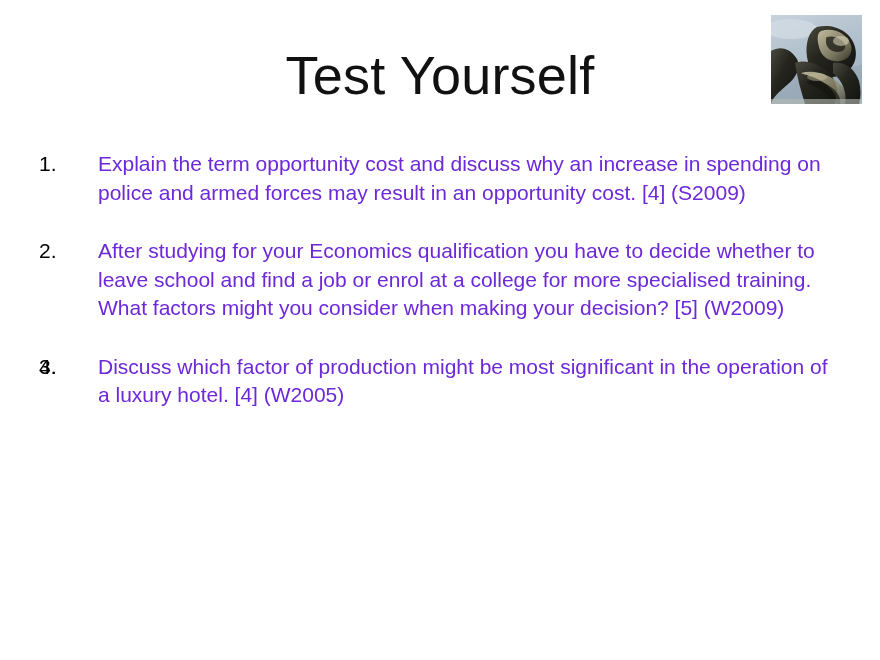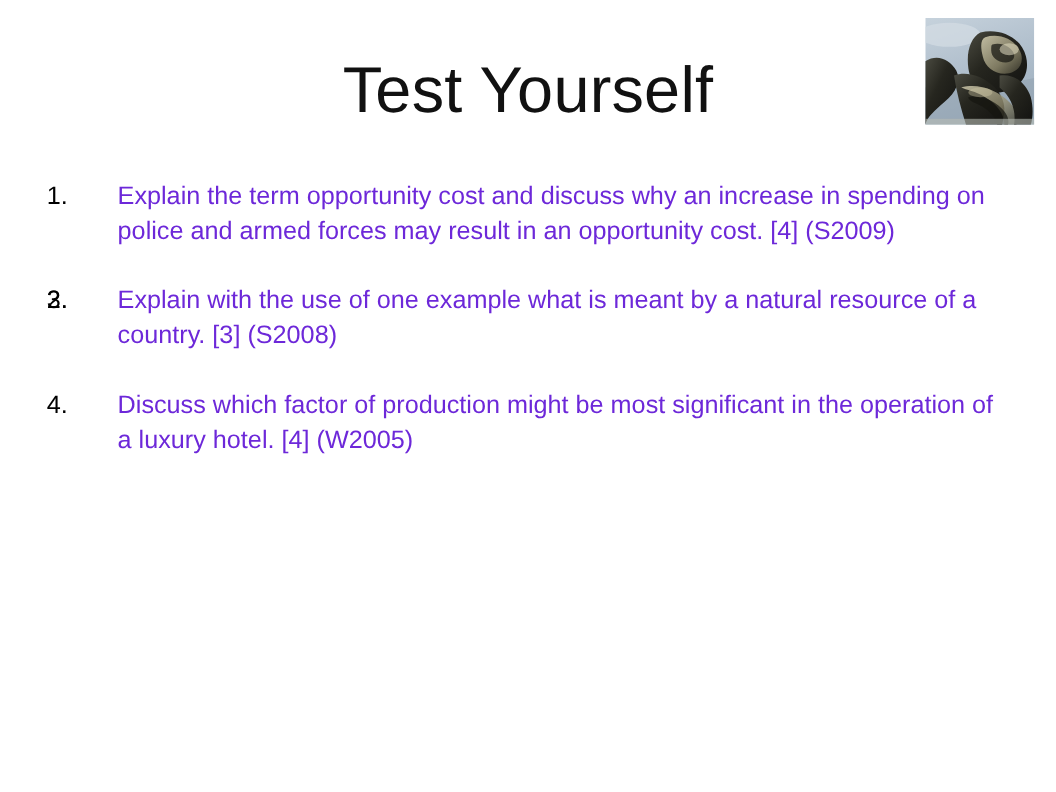--- a/index.html
+++ b/index.html
@@ -134,25 +134,25 @@
 
   <div class="question-list">
 
     <div class="question-item">
       <span class="question-number">1.</span>
       <span class="question-text">Explain the term opportunity cost and discuss why an increase in spending on police and armed forces may result in an opportunity cost. [4] (S2009)</span>
     </div>
 
     <div class="question-item">
       <span class="question-number">2.</span>
+      <span class="question-text">After studying for your Economics qualification you have to decide whether to leave school and find a job or enrol at a college for more specialised training. What factors might you consider when making your decision? [5] (W2009)</span>
     </div>
 
     <div class="question-item">
       <span class="question-number">3.</span>
-      <span class="question-text">Explain with the use of one example what is meant by a natural resource of a country. [3] (S2008)</span>
     </div>
 
     <div class="question-item">
       <span class="question-number">4.</span>
       <span class="question-text">Discuss which factor of production might be most significant in the operation of a luxury hotel. [4] (W2005)</span>
     </div>
 
   </div>
 
 </div>

